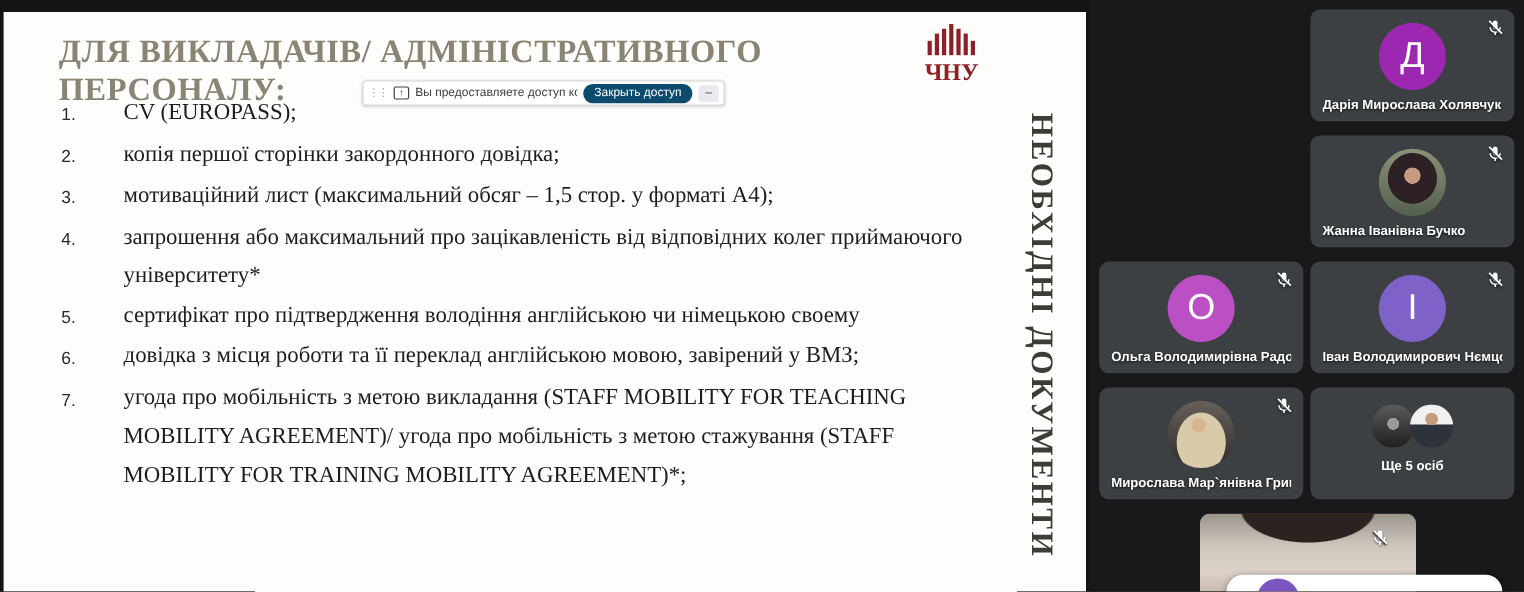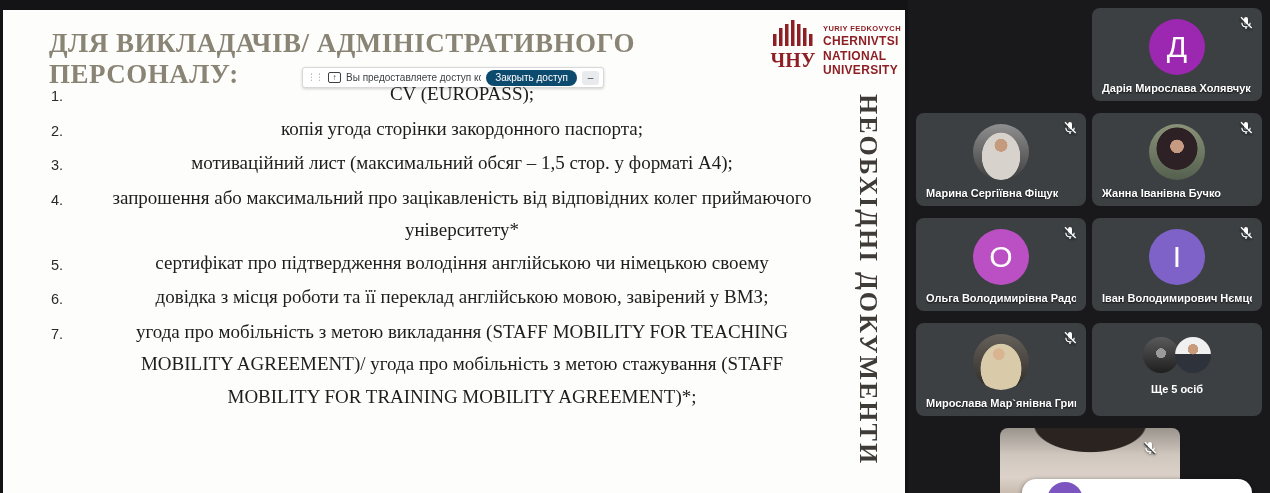--- a/index.html
+++ b/index.html
@@ -12,21 +12,21 @@
            background:#fdfdfc; overflow:hidden; }
   .slide-title { position:absolute; left:46px; top:18px; width:720px;
                  font-family:"Liberation Serif", serif; font-weight:bold;
                  font-size:27px; letter-spacing:.5px; color:#8a8474; }
   .doc-list { position:absolute; left:48px; top:68px; width:775px;
               font-family:"Liberation Serif", serif; font-size:19px;
               color:#1d1d1d; line-height:32.5px; }
   .doc-item { display:flex; }
   .doc-num { width:52px; flex:0 0 52px; font-family:"Liberation Sans", sans-serif;
              font-size:14.5px; color:#2a2a2a; padding-top:2px; }
-  .doc-text { flex:1; max-width:718px;text-align:center; }
+  .doc-text { flex:1; max-width:718px; }
 
   .vertical-label { position:absolute; left:880px; top:84px; width:366px;
                     transform:rotate(90deg); transform-origin:0 0;
                     font-family:"Liberation Serif", serif; font-weight:bold;
                     font-size:26px; letter-spacing:2px; color:#3f3b37; white-space:nowrap; }
 
   
   .logo { position:absolute; left:766px; top:8px; width:132px; height:58px; display:flex; }
   .logo-emblem { width:48px; height:56px; }
   .logo-text { margin-left:6px; padding-top:6px; color:#8e2025; }
@@ -123,44 +123,38 @@
           <rect x="4" y="16" width="3.5" height="12"></rect>
           <rect x="10" y="10" width="3.5" height="18"></rect>
           <rect x="16" y="6" width="3.5" height="22"></rect>
           <rect x="22" y="2" width="3.5" height="26"></rect>
           <rect x="28" y="6" width="3.5" height="22"></rect>
           <rect x="34" y="10" width="3.5" height="18"></rect>
           <rect x="40" y="16" width="3.5" height="12"></rect>
         </g>
         <text x="24" y="49" text-anchor="middle" fill="#8e2025" font-family="Liberation Serif, serif" font-weight="bold" font-size="20">ЧНУ</text>
       </svg>
-      <div class="logo-text">
-        <div class="logo-small">YURIY FEDKOVYCH</div>
-        <div class="logo-big">CHERNIVTSI</div>
-        <div class="logo-big">NATIONAL</div>
-        <div class="logo-big">UNIVERSITY</div>
-      </div>
     </div>
 
     <div class="banner">
       <span class="drag-dots">⋮⋮</span>
       <span class="share-ico">↑</span>
       <span class="banner-msg">Вы предоставляете доступ ко всему своему экрану.</span>
       <button class="stop-btn">Закрыть доступ</button>
       <button class="min-btn">–</button>
     </div>
 
     <div class="doc-list">
       <div class="doc-item">
         <span class="doc-num">1.</span>
         <span class="doc-text">CV (EUROPASS);</span>
       </div>
       <div class="doc-item">
         <span class="doc-num">2.</span>
-        <span class="doc-text">копія угода сторінки закордонного паспорта;</span>
+        <span class="doc-text">копія першої сторінки закордонного довідка;</span>
       </div>
       <div class="doc-item">
         <span class="doc-num">3.</span>
         <span class="doc-text">мотиваційний лист (максимальний обсяг – 1,5 стор. у форматі А4);</span>
       </div>
       <div class="doc-item">
         <span class="doc-num">4.</span>
         <span class="doc-text">запрошення або максимальний про зацікавленість від відповідних колег приймаючого університету*</span>
       </div>
       <div class="doc-item">
@@ -187,30 +181,20 @@
       <svg class="mic-off" viewBox="0 0 24 24">
         <path fill="#fff" d="M12 14.5c1.66 0 3-1.34 3-3V6a3 3 0 0 0-6 0v5.5c0 1.66 1.34 3 3 3z"></path>
         <path fill="#fff" d="M17.3 11.5a5.3 5.3 0 0 1-10.6 0H4.9a7.1 7.1 0 0 0 6.1 7v2.6h2v-2.6a7.1 7.1 0 0 0 6.1-7h-1.8z"></path>
         <line x1="4.5" y1="3.5" x2="20.5" y2="19.5" stroke="#fff" stroke-width="2.2"></line>
         <line x1="3" y1="5" x2="19" y2="21" stroke="rgba(60,64,67,.9)" stroke-width="1.6"></line>
       </svg>
       <div class="avatar" style="background-color: rgb(156, 39, 176);">Д</div>
       <div class="tile-name">Дарія Мирослава Холявчук</div>
     </div>
 
-    <div class="tile c1 r2">
-      <svg class="mic-off" viewBox="0 0 24 24">
-        <path fill="#fff" d="M12 14.5c1.66 0 3-1.34 3-3V6a3 3 0 0 0-6 0v5.5c0 1.66 1.34 3 3 3z"></path>
-        <path fill="#fff" d="M17.3 11.5a5.3 5.3 0 0 1-10.6 0H4.9a7.1 7.1 0 0 0 6.1 7v2.6h2v-2.6a7.1 7.1 0 0 0 6.1-7h-1.8z"></path>
-        <line x1="4.5" y1="3.5" x2="20.5" y2="19.5" stroke="#fff" stroke-width="2.2"></line>
-        <line x1="3" y1="5" x2="19" y2="21" stroke="rgba(60,64,67,.9)" stroke-width="1.6"></line>
-      </svg>
-      <div class="ph ph-marina"></div>
-      <div class="tile-name">Марина Сергіївна Фіщук</div>
-    </div>
 
     <div class="tile c2 r2">
       <svg class="mic-off" viewBox="0 0 24 24">
         <path fill="#fff" d="M12 14.5c1.66 0 3-1.34 3-3V6a3 3 0 0 0-6 0v5.5c0 1.66 1.34 3 3 3z"></path>
         <path fill="#fff" d="M17.3 11.5a5.3 5.3 0 0 1-10.6 0H4.9a7.1 7.1 0 0 0 6.1 7v2.6h2v-2.6a7.1 7.1 0 0 0 6.1-7h-1.8z"></path>
         <line x1="4.5" y1="3.5" x2="20.5" y2="19.5" stroke="#fff" stroke-width="2.2"></line>
         <line x1="3" y1="5" x2="19" y2="21" stroke="rgba(60,64,67,.9)" stroke-width="1.6"></line>
       </svg>
       <div class="ph ph-zhanna"></div>
       <div class="tile-name">Жанна Іванівна Бучко</div>

